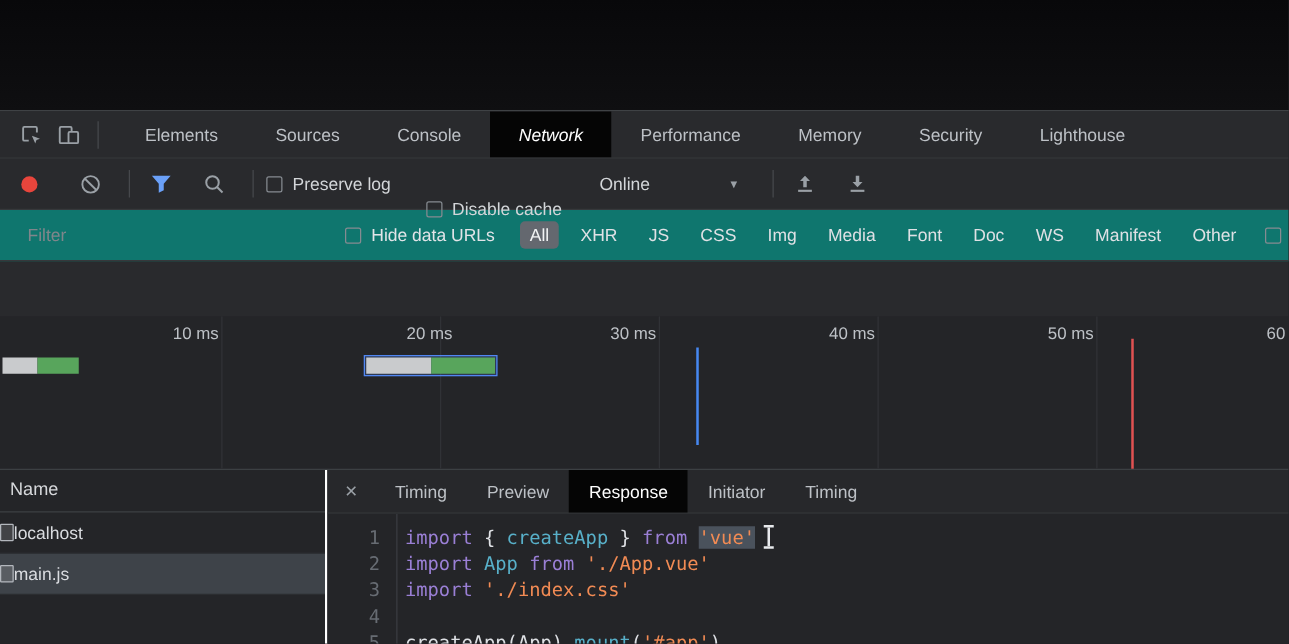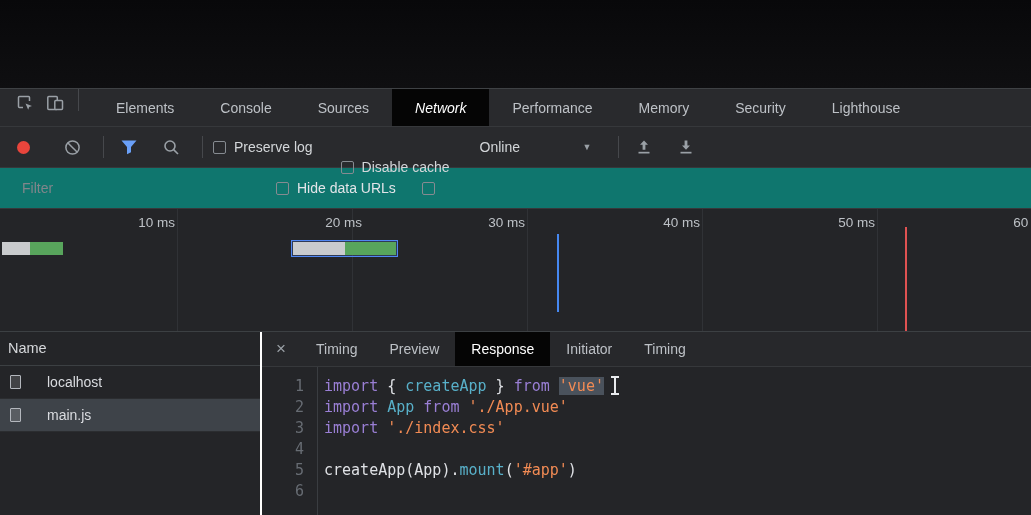--- a/index.html
+++ b/index.html
@@ -5,21 +5,21 @@
   * { box-sizing: border-box; margin: 0; padding: 0; }
   html,body { width:1031px; height:515px; overflow:hidden; }
   body { background:#202124; font-family:"Liberation Sans", sans-serif; }
   .screen { position:relative; width:1031px; height:515px; }
 
   .browser-top { height:88px; background:linear-gradient(#08080a,#0f0f11); }
 
   .devtools { height:427px; background:#292a2d; border-top:1px solid #3f4245; overflow:hidden; }
 
   
-  .tabbar { height:38px; display:flex; padding-left:10px;
+  .tabbar { height:38px; display:flex; align-items:center; padding-left:10px;
             background:#292a2d; border-bottom:1px solid #36383b; overflow:hidden; }
   .icon-btn { display:flex; align-items:center; justify-content:center;
               width:30px; height:28px; flex:none; }
   .vdiv { width:1px; height:22px; background:#46484c; flex:none; }
   .tabbar .vdiv { margin:0 8px; }
   .tabs { display:flex; height:100%; margin-left:6px; flex:none; }
   .tab { display:flex; align-items:center; padding:0 23px; color:#bdc1c6;
          font-size:14px; white-space:nowrap; }
   .tab.active { background:#050505; color:#ffffff;font-style:italic; }
 
@@ -47,39 +47,39 @@
   .filter-input::placeholder { color:#80868b; }
   .chk-hide { margin:0 20px 0 12px; color:#e2e4e8; }
   .type-filters { display:flex; align-items:center; flex:none; }
   .pill { padding:3px 8px; margin-right:9px; color:#dfe1e5; font-size:14px;
           border-radius:4px; white-space:nowrap; }
   .pill.active { background:#64686f; color:#f1f3f4; }
   .chk-extra { margin-left:6px; }
 
   
   .waterfall { position:relative; height:123px; background:#242528;
-               border-bottom:1px solid #3c4043; overflow:hidden; }
+               border-bottom:1px solid #3c4043; overflow:hidden;margin-top:44px; }
   .gridline { position:absolute; top:0; bottom:0; width:1px; background:#303236; }
   .tick { position:absolute; top:6px; width:90px; text-align:right;
           color:#bdc1c6; font-size:13.5px; }
   .wbar { position:absolute; top:33px; height:13px; display:flex; }
   .wbar.selected { top:31px; height:17px; border:1px solid #5187f2;
                    background:rgba(82,135,245,.22); padding:1px; }
   .seg { height:100%; flex:none; }
   .evline { position:absolute; width:2px; top:25px; height:78px; }
   .evline.load { top:18px; height:105px; }
 
   
   .bottom { display:flex; height:184px; background:#242528; }
   .requests { width:262px; flex:none; border-right:2px solid #ffffff;
               background:#242528; display:flex; flex-direction:column; }
   .req-header { height:34px; line-height:33px; padding-left:8px; color:#d5d7da;
                 font-size:14.5px; border-bottom:1px solid #3c4043; }
-  .req-row { height:33px; display:flex; align-items:center; padding-left:10px;
-             gap:26px; color:#dadce0; font-size:14px; border-bottom:1px solid #2b2d30; }
+  .req-row { height:33px; display:flex; align-items:center; 
+             gap:0; color:#dadce0; font-size:14px; border-bottom:1px solid #2b2d30; }
   .req-row.selected { background:#3e4349; }
   .doc-icon { width:11px; height:14px; border:1px solid #b3b7bd; border-radius:1px;
               background:rgba(255,255,255,.14); flex:none; }
 
   .detail { flex:1; min-width:0; display:flex; flex-direction:column; background:#242528; }
   .detail-tabs { height:35px; flex:none; display:flex; align-items:center;
                  background:#27282b; border-bottom:1px solid #36383b; }
   .close { width:38px; text-align:center; color:#9aa0a6; font-size:17px; flex:none; }
   .dtabs { display:flex; height:100%; }
   .dtab { display:flex; align-items:center; height:100%; padding:0 16px;
@@ -123,22 +123,22 @@
       </div>
       <div class="icon-btn">
         <svg width="20" height="20" viewBox="0 0 20 20" fill="none">
           <rect x="2.8" y="3.5" width="9.5" height="13" rx="1" stroke="#9aa0a6" stroke-width="1.5"></rect>
           <rect x="9.8" y="7.5" width="7.7" height="9" rx="1" fill="#292a2d" stroke="#9aa0a6" stroke-width="1.5"></rect>
         </svg>
       </div>
       <div class="vdiv"></div>
       <div class="tabs" id="main-tabs">
           <div class="tab">Elements</div>
+          <div class="tab">Sources</div>
           <div class="tab">Console</div>
-          <div class="tab">Sources</div>
           <div class="tab active">Network</div>
           <div class="tab">Performance</div>
           <div class="tab">Memory</div>
           <div class="tab">Security</div>
           <div class="tab">Lighthouse</div>
         </div>
     </div>
 
     <div class="toolbar">
       <div class="record-dot"></div>
@@ -187,20 +187,33 @@
         </svg>
       </div>
     </div>
 
     <div class="filterbar">
       <input class="filter-input" placeholder="Filter" style="">
       <label class="chk chk-hide">
         <span class="box"></span>
         <span>Hide data URLs</span>
       </label>
+      <div class="type-filters" id="type-filters">
+          <div class="pill active">All</div>
+          <div class="pill">XHR</div>
+          <div class="pill">JS</div>
+          <div class="pill">CSS</div>
+          <div class="pill">Img</div>
+          <div class="pill">Media</div>
+          <div class="pill">Font</div>
+          <div class="pill">Doc</div>
+          <div class="pill">WS</div>
+          <div class="pill">Manifest</div>
+          <div class="pill">Other</div>
+        </div>
       <label class="chk chk-extra">
         <span class="box"></span>
       </label>
     </div>
 
     <div class="waterfall" id="waterfall">
         <div class="gridline" style="left: 177px;"></div>
         <div class="tick" style="left: 85px;">10 ms</div>
         <div class="gridline" style="left: 352px;"></div>
         <div class="tick" style="left: 272px;">20 ms</div>

